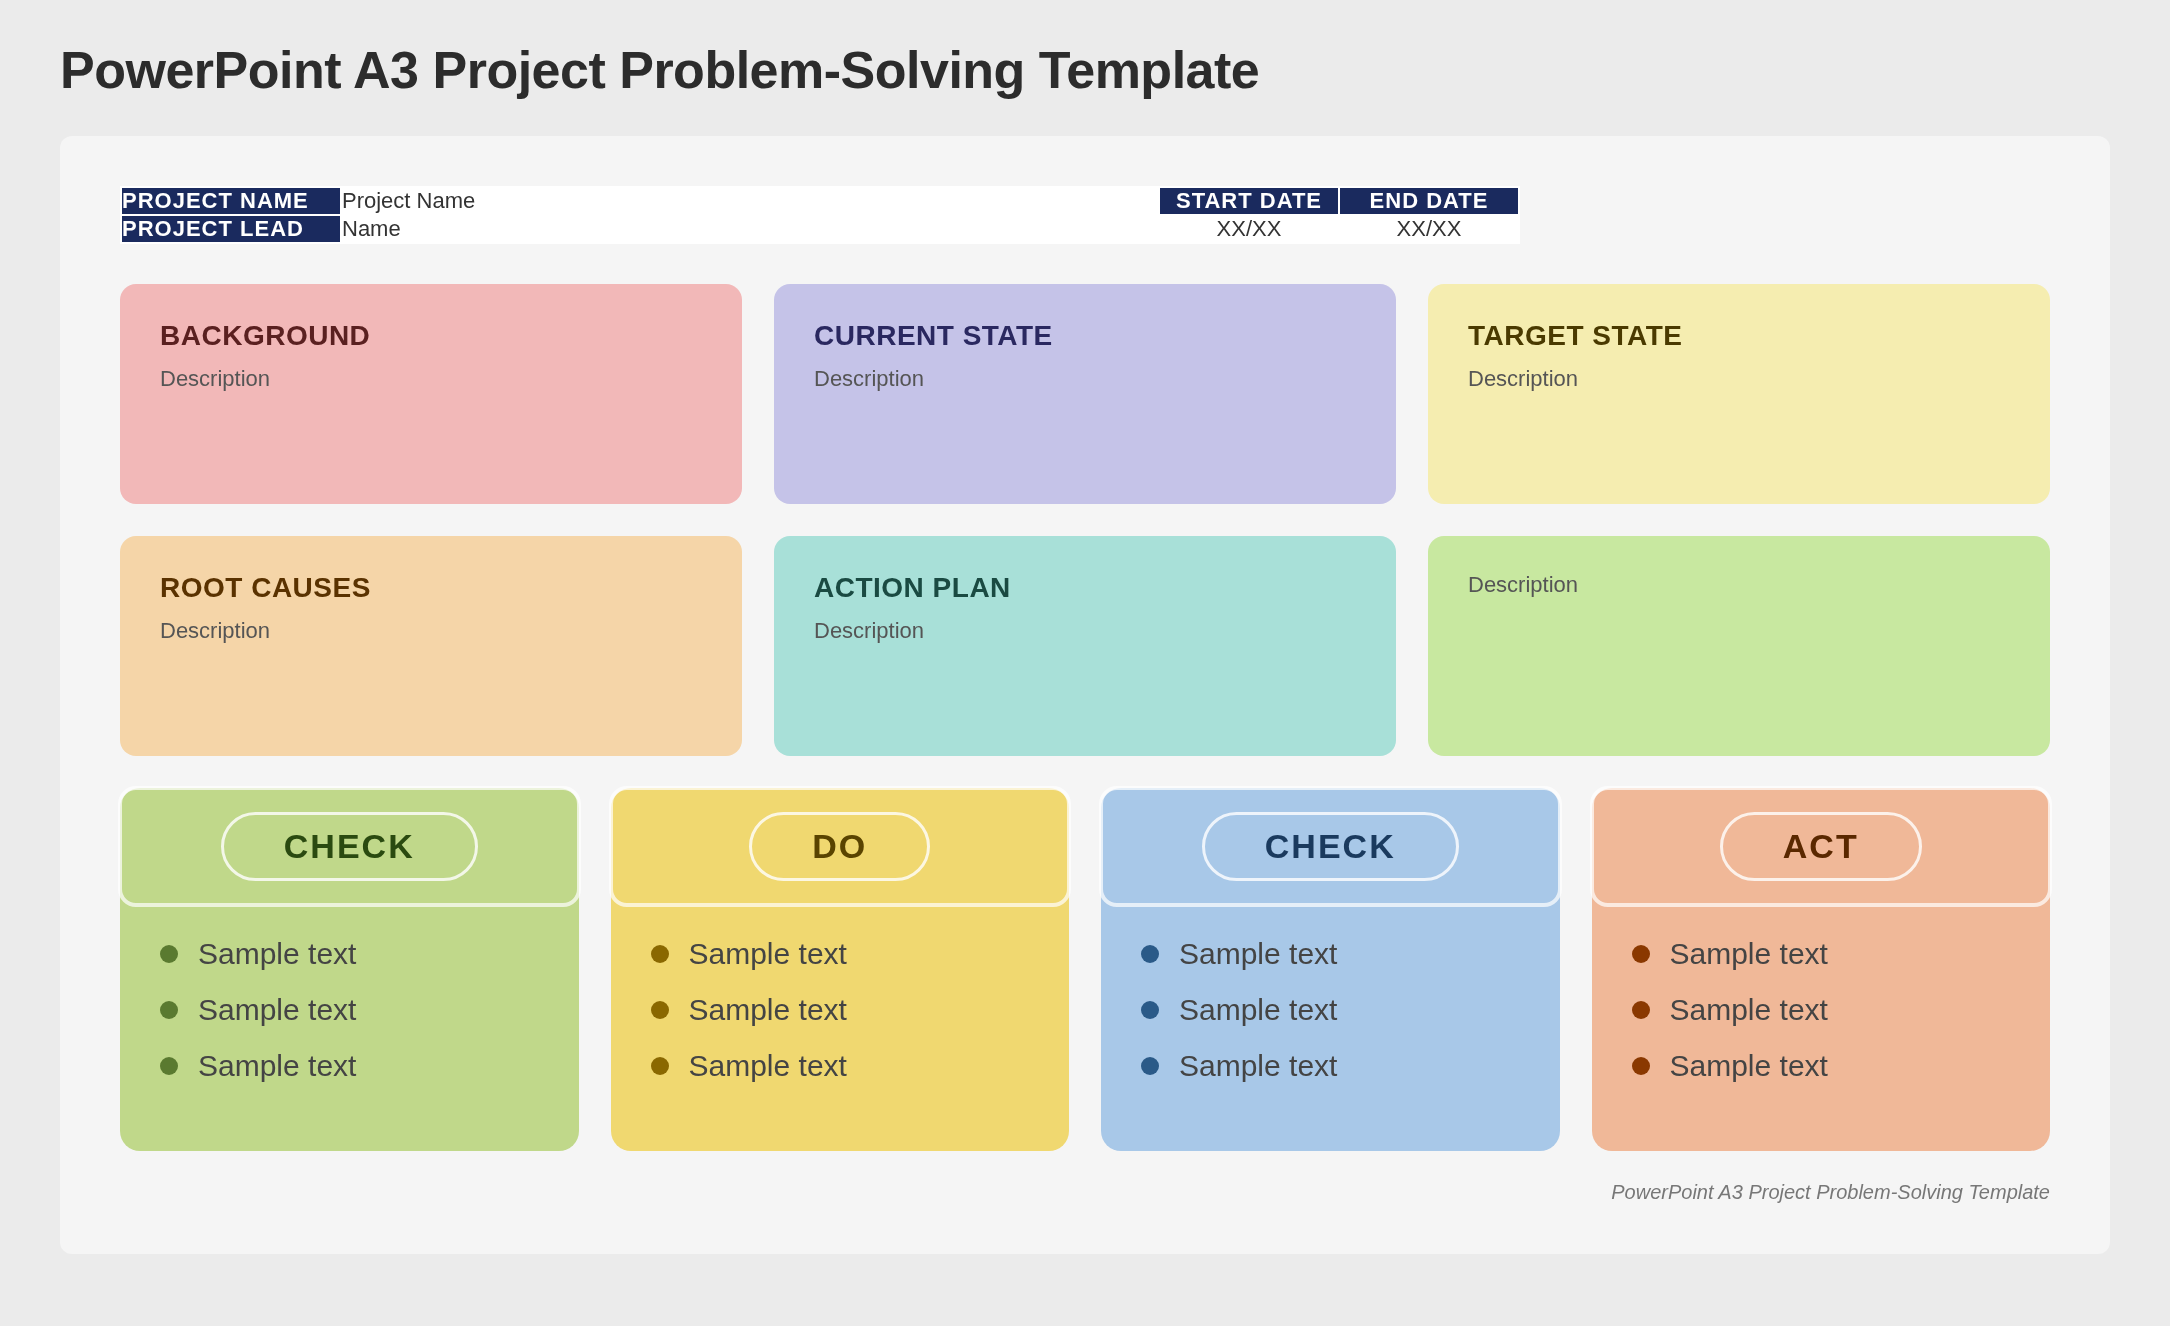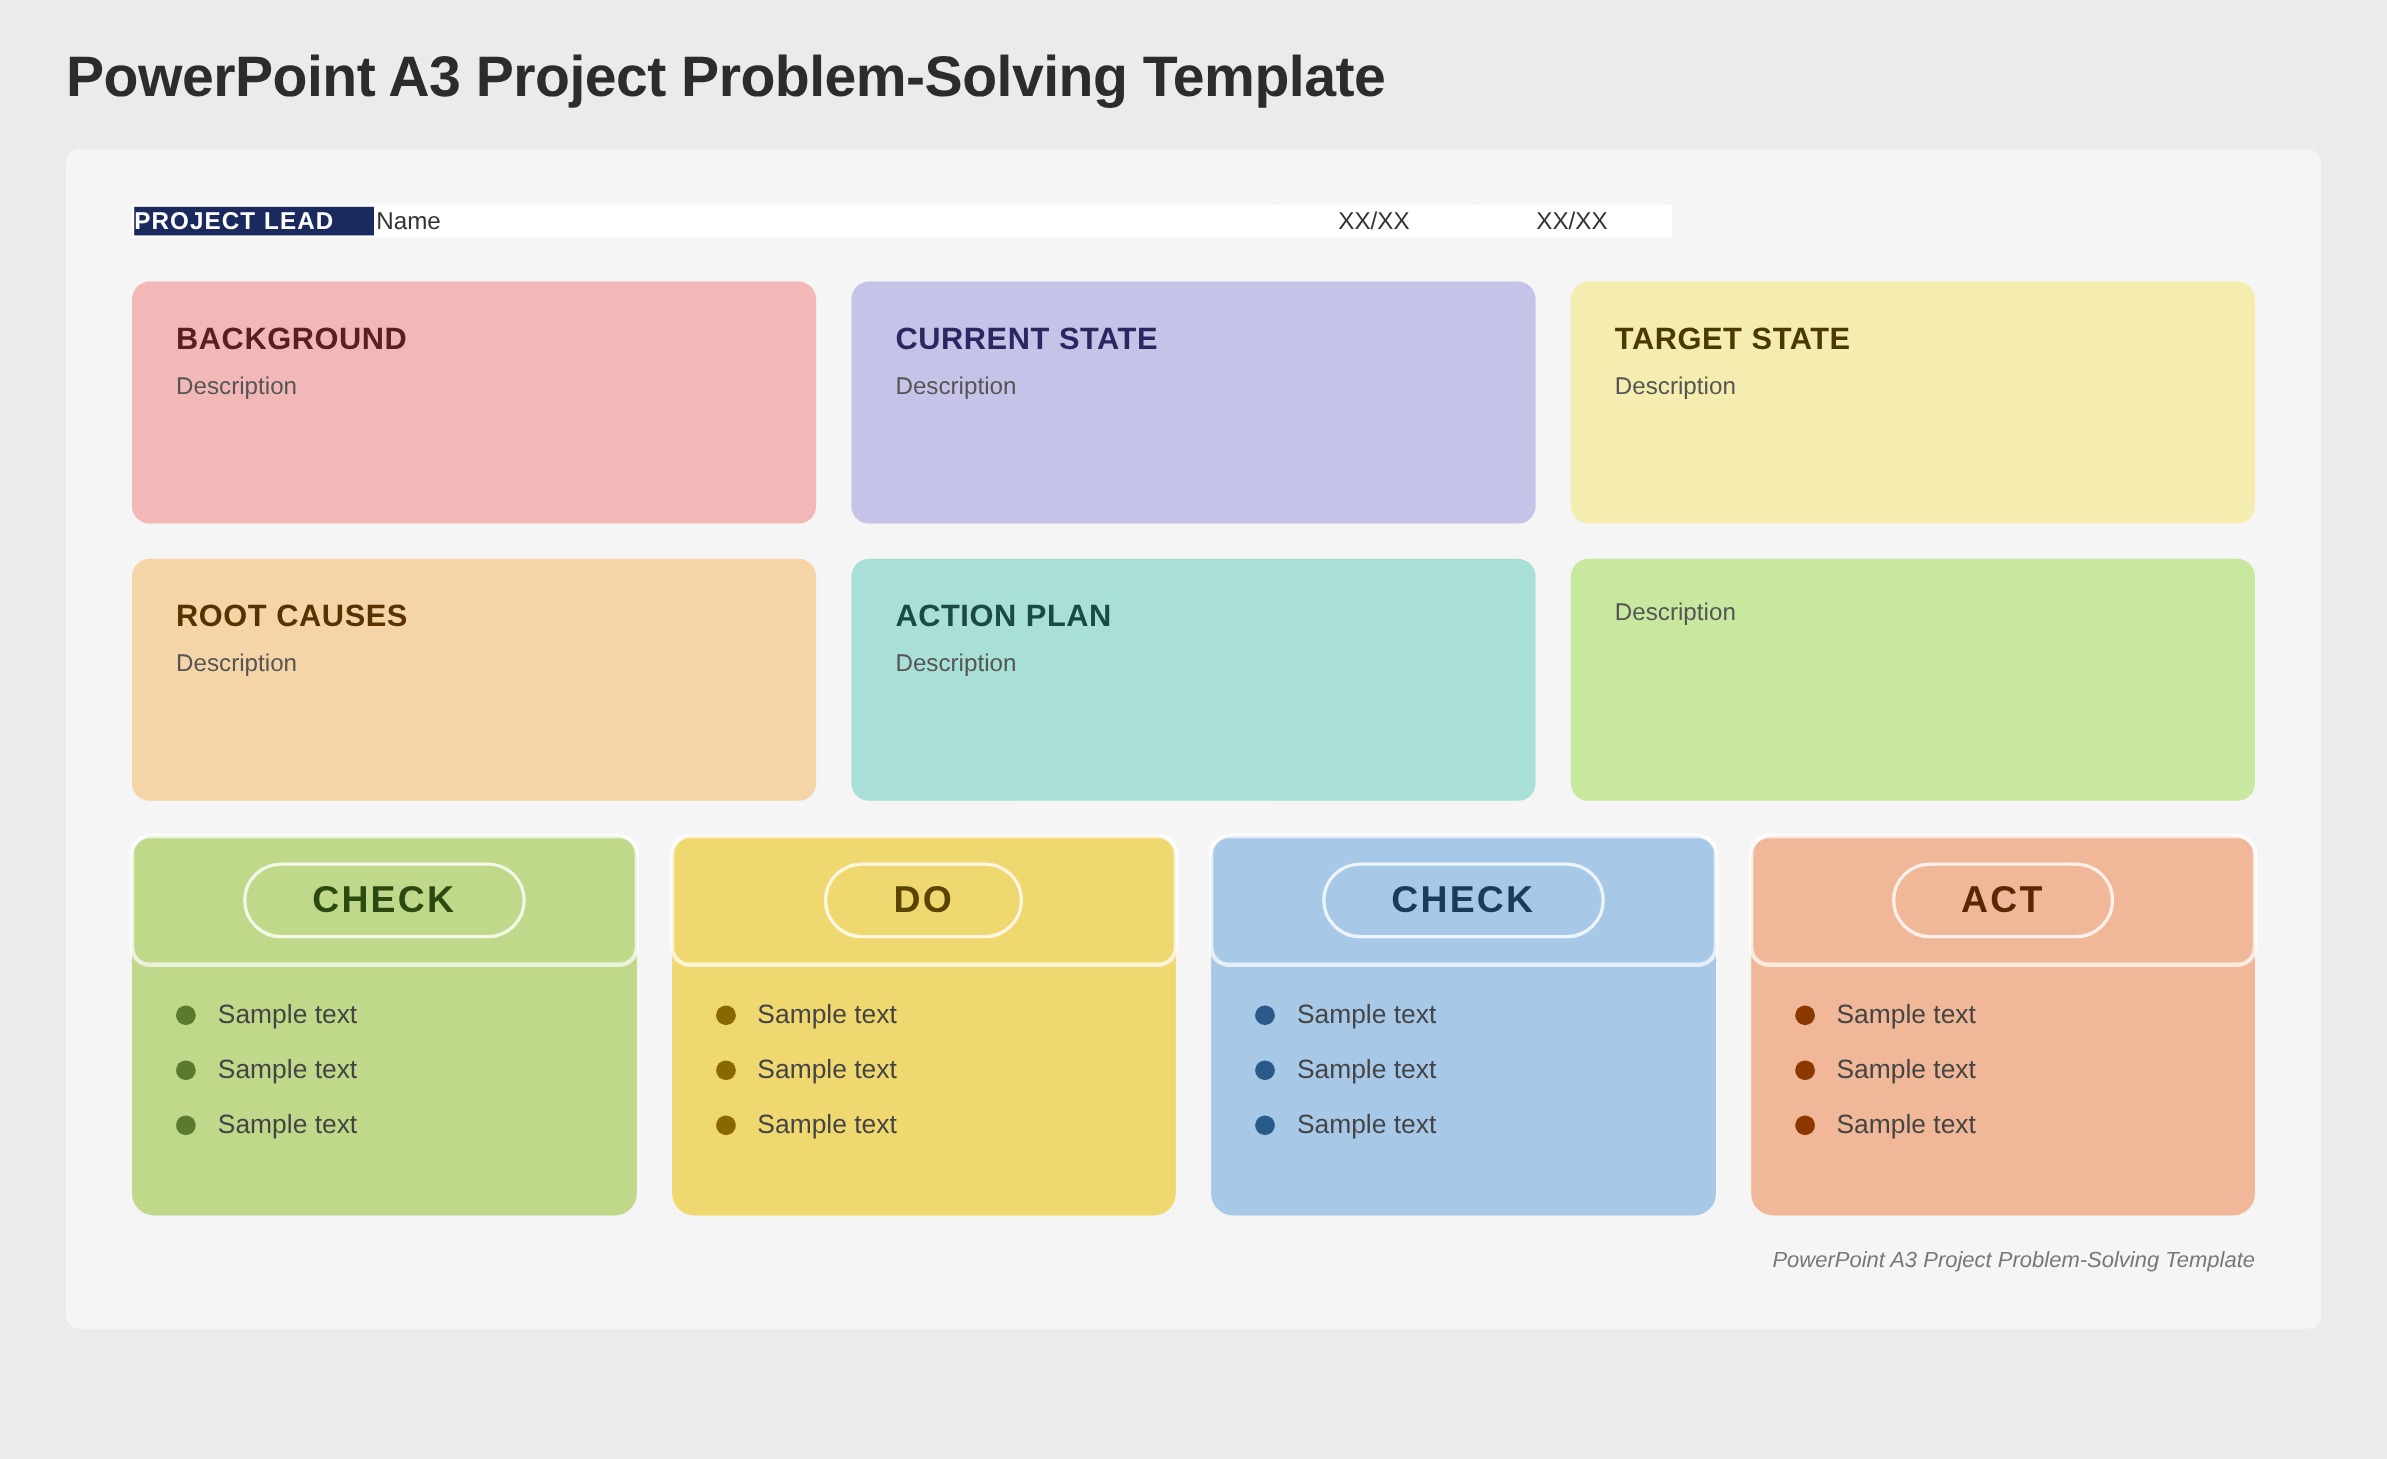--- a/index.html
+++ b/index.html
@@ -144,21 +144,21 @@
       font-weight: 900;
       font-size: 34px;
       letter-spacing: 2px;
     }
     .pdca-body {
       padding: 30px 40px 10px 40px;
     }
     .pdca-item {
       display: flex;
       align-items: center;
-      font-size: 24px;
+      font-size: 30px;
       color: #444;
       margin-bottom: 22px;
     }
     .pdca-bullet {
       width: 18px;
       height: 18px;
       border-radius: 50%;
       background: #888;
       margin-right: 20px;
       flex-shrink: 0;
@@ -200,20 +200,26 @@
 </head>
 <body>
 
 <div class="page">
   <div class="page-title">PowerPoint A3 Project Problem-Solving Template</div>
 
   <div class="content-area">
 
     <table class="project-table">
       <tbody>
+          <tr>
+        <td class="project-label">PROJECT NAME</td>
+        <td class="project-value">Project Name</td>
+        <td class="date-label">START DATE</td>
+        <td class="date-label">END DATE</td>
+      </tr>
       <tr>
         <td class="project-label">PROJECT LEAD</td>
         <td class="project-value">Name</td>
         <td class="date-value">XX/XX</td>
         <td class="date-value">XX/XX</td>
       </tr>
     </tbody>
       </table>
 
     <div class="cards-row">

